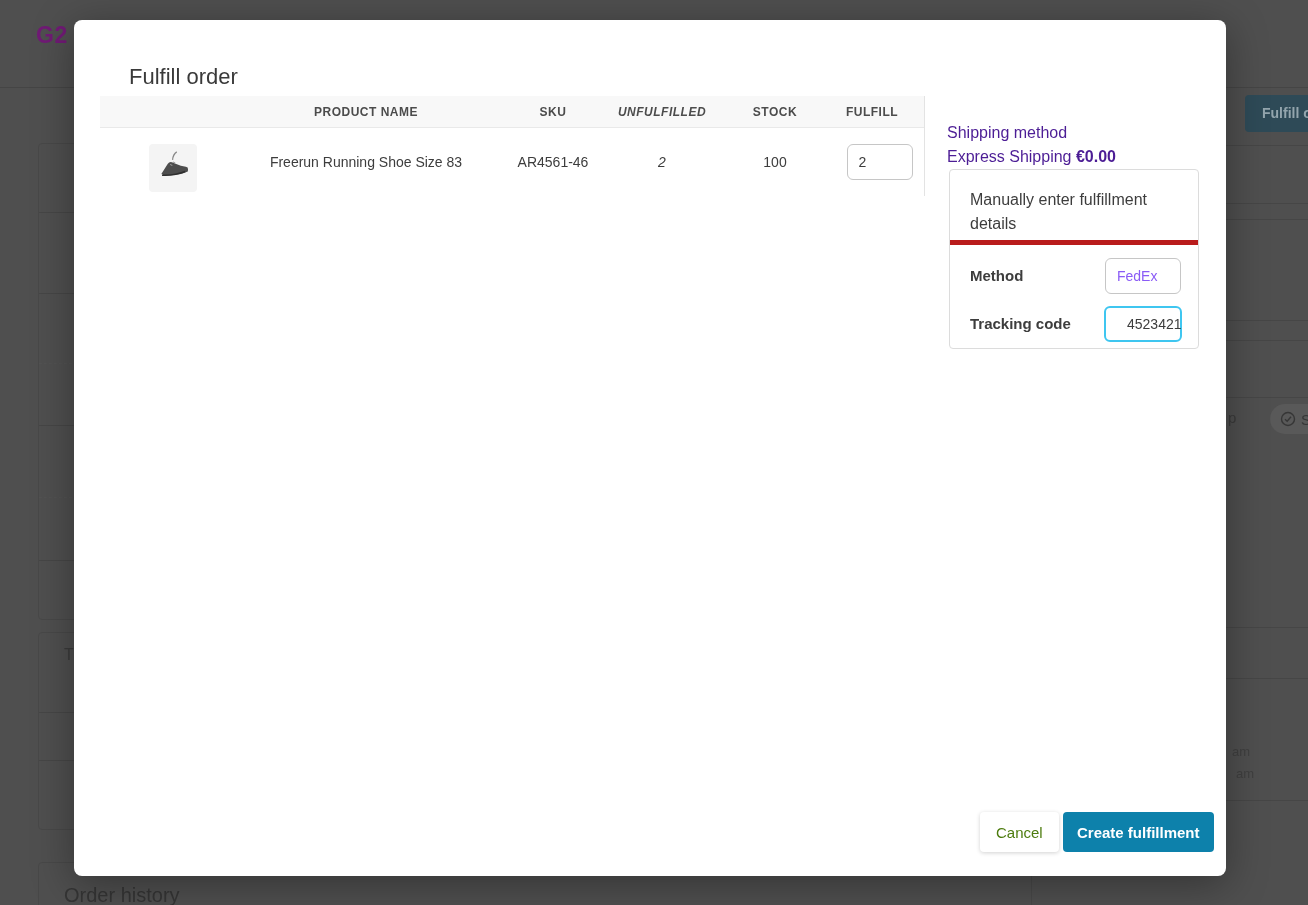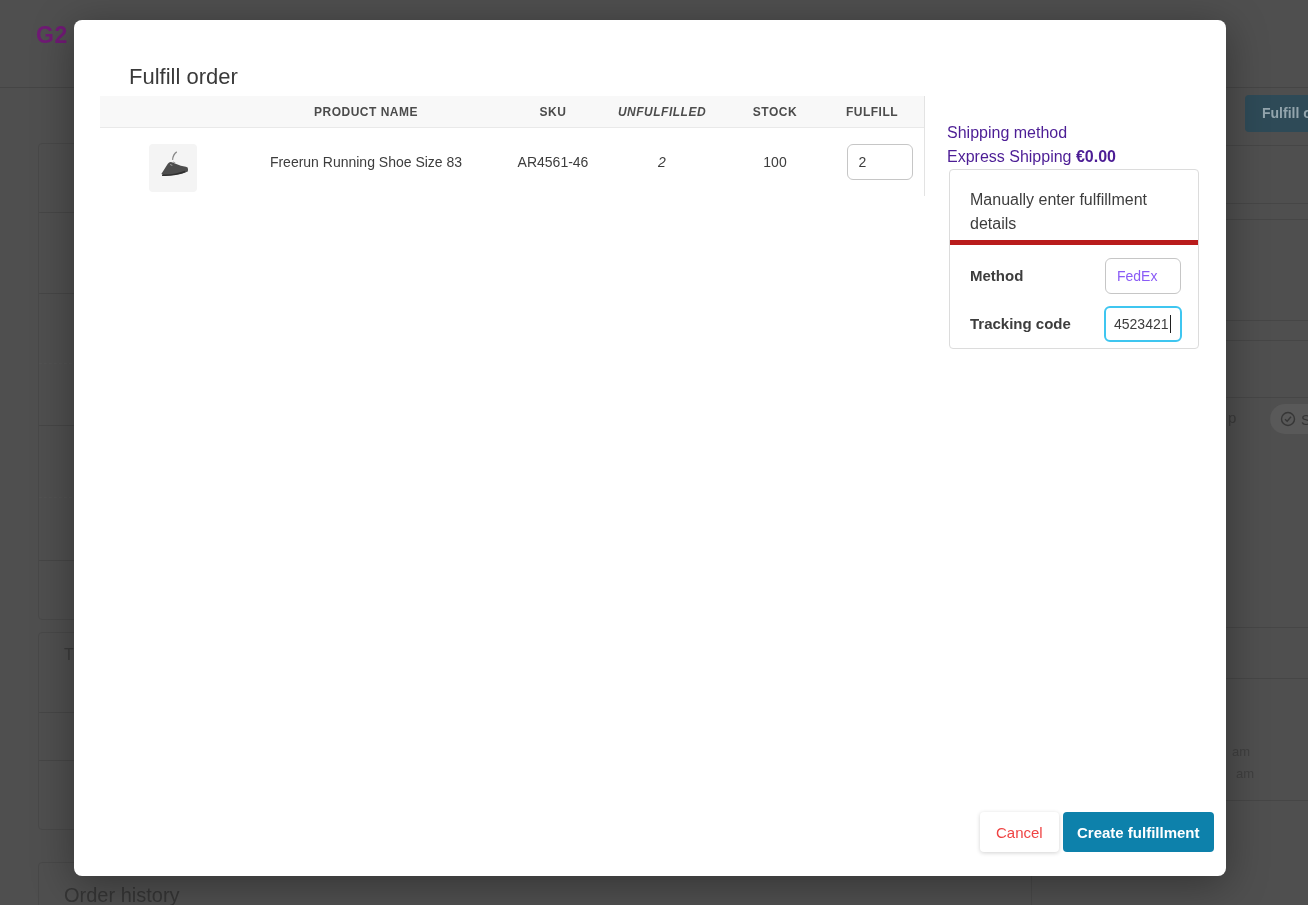--- a/index.html
+++ b/index.html
@@ -47,25 +47,25 @@
     border:1px solid #dcdcdc; border-radius:4px; background:#fff; }
   .mc-head { padding:18px 20px 4px 20px; font-size:16px; line-height:24px; color:#3d3d3d;
     border-bottom:5px solid #b91c1c; }
   .mc-row { position:absolute; left:0; width:100%; height:36px; }
   .mc-row.method { top:88px; } .mc-row.tracking { top:136px; }
   .mc-label { position:absolute; left:20px; top:0; line-height:36px; font-size:15px; font-weight:700; color:#3d3d3d; }
   .mc-input { position:absolute; left:155px; top:0; width:76px; height:36px; border:1px solid #c6c6c6;
     border-radius:6px; padding-left:11px; font-size:14px; color:#8b5cf6; font-family:"Liberation Sans",sans-serif;
     outline:none; background:#fff; }
   .mc-input-focus { position:absolute; left:154px; top:0; width:78px; height:36px; border:2px solid #3fc6f0;
-    border-radius:6px; background:#fff; display:flex; align-items:center; padding-left:8px; font-size:14px; color:#3d3d3d; }
+    border-radius:6px; background:#fff; display:flex; align-items:center; padding-left:21px; font-size:14px; color:#3d3d3d; }
   .caret { display:inline-block; width:1.5px; height:18px; background:#1f1f1f; margin-left:1px; }
 
   .btn-cancel { position:absolute; left:906px; top:792px; height:40px; padding:0 16px; background:#fff;
-    border:none; border-radius:4px; box-shadow:0 1px 4px rgba(0,0,0,.18); color:#ef4444; font-size:15px;
+    border:none; border-radius:4px; box-shadow:0 1px 4px rgba(0,0,0,.18); color:#4d7c0f; font-size:15px;
     font-weight:500; font-family:"Liberation Sans",sans-serif; cursor:pointer; }
   .btn-submit { position:absolute; left:989px; top:792px; height:40px; padding:0 14px; background:#0d81ab;
     border:none; border-radius:4px; color:#ffffff; font-size:15px; font-weight:700;
     font-family:"Liberation Sans",sans-serif; cursor:pointer; }
 </style>
 </head>
 <body>
 
 <div class="screen">
 

